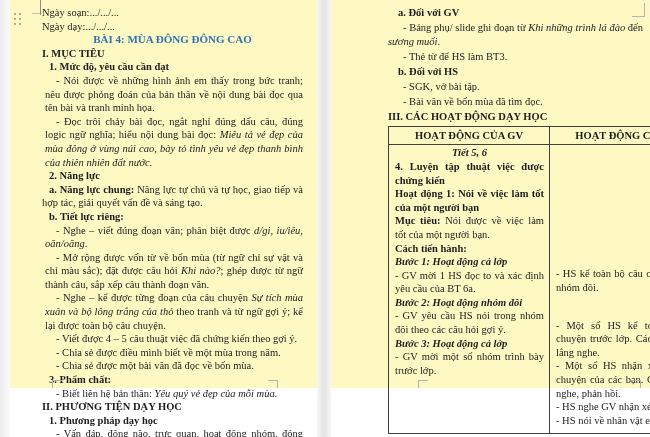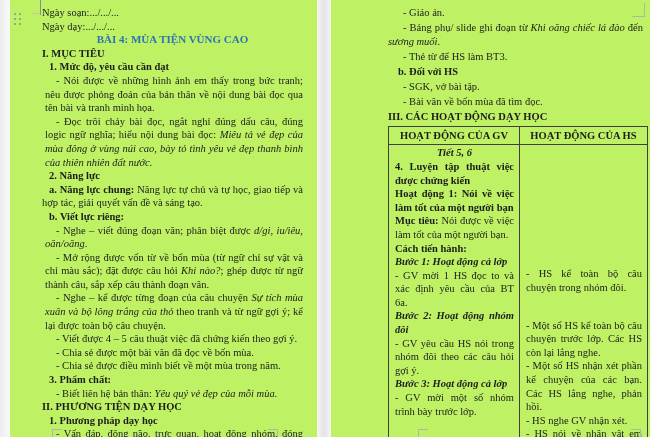--- a/index.html
+++ b/index.html
@@ -8,21 +8,21 @@
     width:650px;height:437px;
     overflow:hidden;
     background:#ffffff;
     font-family:"Liberation Serif","DejaVu Serif",serif;
     font-size:10.5px;
     line-height:13.6px;
     color:#1c1c1c;
     display:flex;
   }
   .edge-strip{width:10px;background:linear-gradient(90deg,#ededed,#fafafa);}
-  .page{background:#bef264;position:relative;height:437px;}
+  .page{background:#fef9c3;position:relative;height:388px;}
   .page-1{width:307px;}
   .page-gap{width:14px;background:linear-gradient(90deg,#f7f7f7,#e6e6e6 40%,#e6e6e6 60%,#f7f7f7);}
   .page-2{width:319px;}
 
   
   .content{position:relative;}
   .content-1{padding:6px 14px 0 32px;}
   .content-2{padding:6px 7px 0 57px;}
 
   p{margin:0;text-align:justify;}
@@ -41,21 +41,21 @@
   
   table.acts{
     border-collapse:collapse;
     width:253px;
     margin-top:2px;
     table-layout:fixed;
   }
   table.acts th, table.acts td{border:1px solid #3f3f3f;}
   table.acts th{
     font-weight:bold;text-align:center;
-    padding:2px 1px;font-size:10.5px;
+    padding:2px 16px;font-size:10.5px;
   }
   th.col-gv{width:128px;}
   th.col-hs{width:125px;}
   table.acts td{vertical-align:top;padding:1px 5px 6px 6px;}
   .tc{text-align:center;}
   .mt-line{margin-top:24px;}
   .mt-big{margin-top:121px;}
 
   
   .drag-handle{position:absolute;left:4px;top:13px;width:8px;height:12px;cursor:grab;}
@@ -91,55 +91,55 @@
         <i></i>
         <i></i>
         <i></i>
     </div>
     <div class="mark mk-p1-top"></div>
     <div class="mark mk-p1-top-tick"></div>
 
     <div class="content content-1">
       <p><span>Ngày soạn:.../.../...</span></p>
       <p><span>Ngày dạy:.../.../...</span></p>
-      <p class="title-line"><span class="r-b">BÀI 4: MÙA TIỆN VÙNG CAO</span></p>
+      <p class="title-line"><span class="r-b">BÀI 4: MÙA ĐÔNG ĐÔNG CAO</span></p>
       <p class="h"><span class="r-b">I. MỤC TIÊU</span></p>
       <p class="hi"><span class="r-b">1. Mức độ, yêu cầu cần đạt</span></p>
       <p class="li"><span>- Nói được về những hình ảnh em thấy trong bức tranh; nêu được phỏng đoán của bản thân về nội dung bài đọc qua tên bài và tranh minh họa.</span></p>
       <p class="li"><span>- Đọc trôi chảy bài đọc, ngắt nghỉ đúng dấu câu, đúng logic ngữ nghĩa; hiểu nội dung bài đọc: </span><span class="r-i">Miêu tả vẻ đẹp của mùa đông ở vùng núi cao, bày tỏ tình yêu vẻ đẹp thanh bình của thiên nhiên đất nước.</span></p>
       <p class="hi"><span class="r-b">2. Năng lực</span></p>
       <p class="hi"><span class="r-b">a. Năng lực chung: </span><span>Năng lực tự chủ và tự học, giao tiếp và hợp tác, giải quyết vấn đề và sáng tạo.</span></p>
-      <p class="hi"><span class="r-b">b. Viết lực riêng:</span></p>
+      <p class="hi"><span class="r-b">b. Tiết lực riêng:</span></p>
       <p class="li"><span>- Nghe – viết đúng đoạn văn; phân biệt được </span><span class="r-i">d/gi, iu/iêu, oăn/oăng</span><span>.</span></p>
       <p class="li"><span>- Mở rộng được vốn từ về bốn mùa (từ ngữ chỉ sự vật và chỉ màu sắc); đặt được câu hỏi </span><span class="r-i">Khi nào?</span><span>; ghép được từ ngữ thành câu, sắp xếp câu thành đoạn văn.</span></p>
       <p class="li"><span>- Nghe – kể được từng đoạn của câu chuyện </span><span class="r-i">Sự tích mùa xuân và bộ lông trắng của thỏ</span><span> theo tranh và từ ngữ gợi ý; kể lại được toàn bộ câu chuyện.</span></p>
       <p class="li"><span>- Viết được 4 – 5 câu thuật việc đã chứng kiến theo gợi ý.</span></p>
+      <p class="li"><span>- Chia sẻ được điều mình biết về một mùa trong năm.</span></p>
       <p class="li"><span>- Chia sẻ được một bài văn đã đọc về bốn mùa.</span></p>
-      <p class="li"><span>- Chia sẻ được điều mình biết về một mùa trong năm.</span></p>
       <p class="hi"><span class="r-b">3. Phẩm chất:</span></p>
       <p class="li"><span>- Biết liên hệ bản thân: </span><span class="r-i">Yêu quý vẻ đẹp của mỗi mùa.</span></p>
       <p class="h"><span class="r-b">II. PHƯƠNG TIỆN DẠY HỌC</span></p>
       <p class="hi"><span class="r-b">1. Phương pháp dạy học</span></p>
       <p class="li"><span>- Vấn đáp, động não, trực quan, hoạt động nhóm, đóng vai, giải quyết vấn đề, lắng nghe tích cực.</span></p>
 
     </div>
 
     <div class="mark mk-p1-bl"></div>
     <div class="mark mk-p1-br"></div>
   </div>
 
   <div class="page-gap"></div>
 
   <div class="page page-2">
     <div class="mark mk-p2-tr"></div>
 
     <div class="content content-2">
       <div class="pre-table">
-        <p class="li"><span>- Giáo án.</span></p>
-        <p class="li"><span>- Bảng phụ/ slide ghi đoạn từ </span><span class="r-i">Khi oăng chiếc lá đào</span><span> đến </span><span class="r-i">sương muối</span><span>.</span></p>
+        <p class="hi"><span class="r-b">a. Đối với GV</span></p>
+        <p class="li"><span>- Bảng phụ/ slide ghi đoạn từ </span><span class="r-i">Khi những trình lá đào</span><span> đến </span><span class="r-i">sương muối</span><span>.</span></p>
         <p class="li"><span>- Thẻ từ để HS làm BT3.</span></p>
         <p class="hi"><span class="r-b">b. Đối với HS</span></p>
         <p class="li"><span>- SGK, vở bài tập.</span></p>
         <p class="li"><span>- Bài văn về bốn mùa đã tìm đọc.</span></p>
         <p class="h"><span class="r-b">III. CÁC HOẠT ĐỘNG DẠY HỌC</span></p>
       </div>
 
       <table class="acts">
         <thead>
           <tr>

